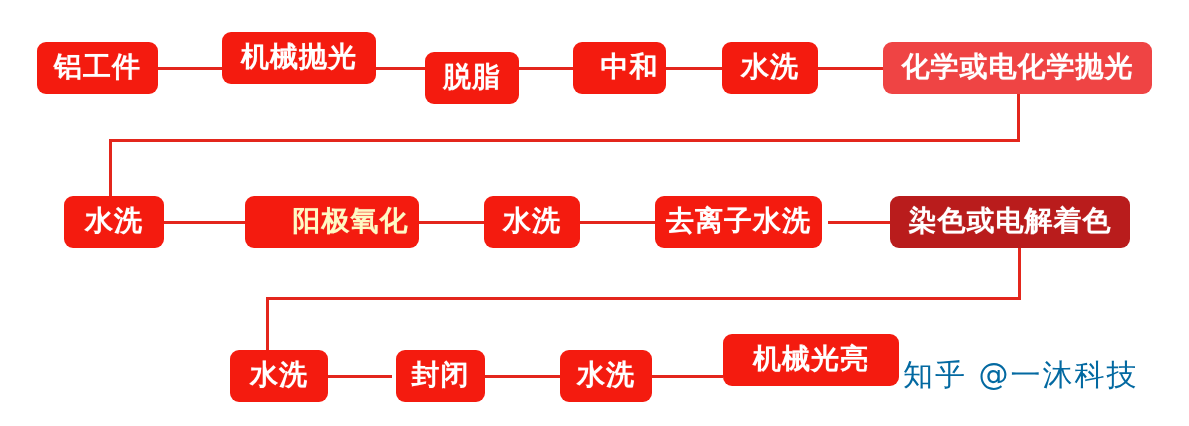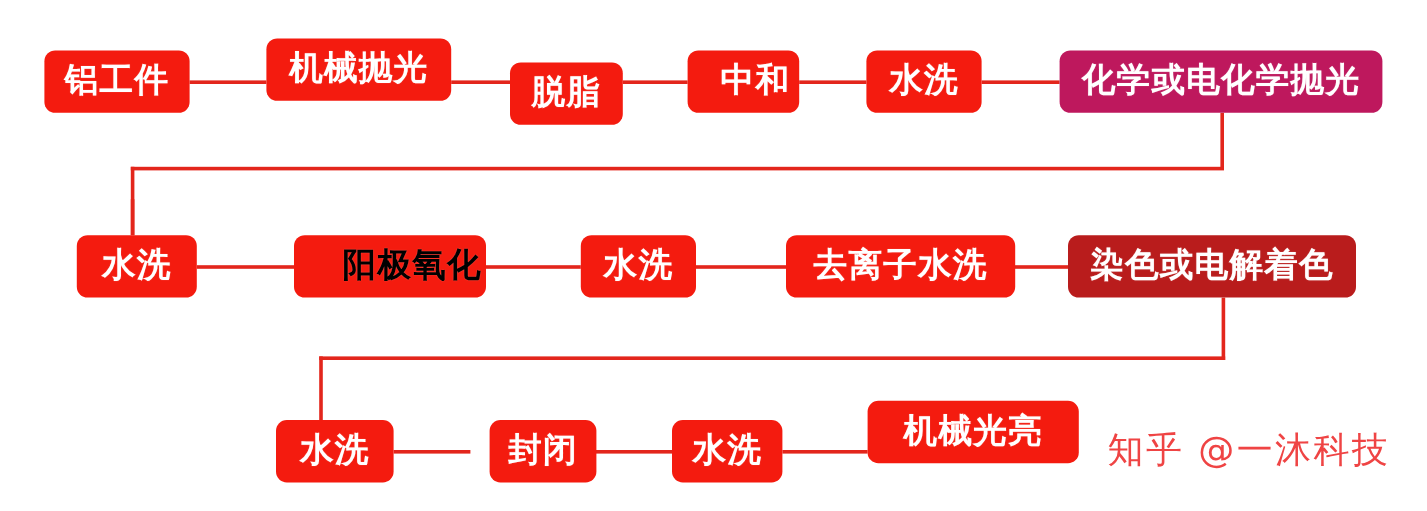--- a/index.html
+++ b/index.html
@@ -91,45 +91,45 @@
       </div>
       <div class="node" style="background: rgb(244, 27, 15); color: rgb(255, 255, 255); left: 425px; top: 52px; width: 94px;">
         <span>脱脂</span>
       </div>
       <div class="node" style="background: rgb(244, 27, 15); color: rgb(255, 255, 255); left: 573px; top: 42px; width: 93px; padding-left: 20px;">
         <span>中和</span>
       </div>
       <div class="node" style="background: rgb(244, 27, 15); color: rgb(255, 255, 255); left: 722px; top: 42px; width: 96px;">
         <span>水洗</span>
       </div>
-      <div class="node" style="background: #be185d; color: rgb(255, 255, 255); left: 883px; top: 42px; width: 269px;">
+      <div class="node" style="background: #ef4444; color: rgb(255, 255, 255); left: 883px; top: 42px; width: 269px;">
         <span>化学或电化学抛光</span>
       </div>
       <div class="node" style="background: rgb(244, 27, 15); color: rgb(255, 255, 255); left: 64px; top: 196px; width: 100px;">
         <span>水洗</span>
       </div>
-      <div class="node" style="background: rgb(244, 27, 15); color: #000000; left: 245px; top: 196px; width: 160px; padding-left: 37px;">
+      <div class="node" style="background: rgb(244, 27, 15); color: #fef9c3; left: 245px; top: 196px; width: 174px; padding-left: 37px;">
         <span>阳极氧化</span>
       </div>
       <div class="node" style="background: rgb(244, 27, 15); color: rgb(255, 255, 255); left: 484px; top: 196px; width: 96px;">
         <span>水洗</span>
       </div>
-      <div class="node" style="background: rgb(244, 27, 15); color: rgb(255, 255, 255); left: 655px; top: 196px; width: 191px;">
+      <div class="node" style="background: rgb(244, 27, 15); color: rgb(255, 255, 255); left: 655px; top: 196px; width: 167px;">
         <span>去离子水洗</span>
       </div>
       <div class="node" style="background: #b91c1c; color: rgb(255, 255, 255); left: 890px; top: 196px; width: 240px;">
         <span>染色或电解着色</span>
       </div>
       <div class="node" style="background: rgb(244, 27, 15); color: rgb(255, 255, 255); left: 230px; top: 350px; width: 98px;">
         <span>水洗</span>
       </div>
-      <div class="node" style="background: rgb(244, 27, 15); color: rgb(255, 255, 255); left: 408px; top: 350px; width: 89px;">
+      <div class="node" style="background: rgb(244, 27, 15); color: rgb(255, 255, 255); left: 396px; top: 350px; width: 89px;">
         <span>封闭</span>
       </div>
       <div class="node" style="background: rgb(244, 27, 15); color: rgb(255, 255, 255); left: 560px; top: 350px; width: 92px;">
         <span>水洗</span>
       </div>
       <div class="node" style="background: rgb(244, 27, 15); color: rgb(255, 255, 255); left: 723px; top: 334px; width: 176px;">
         <span>机械光亮</span>
       </div>
     </div>
-  <div class="watermark" style="left: 903px; top: 355px; color: #ef4444; margin-left: 20px;">知乎 @一沐科技</div>
+  <div class="watermark" style="left: 903px; top: 355px; color: #0369a1;">知乎 @一沐科技</div>
 </div>
 
 </body></html>

